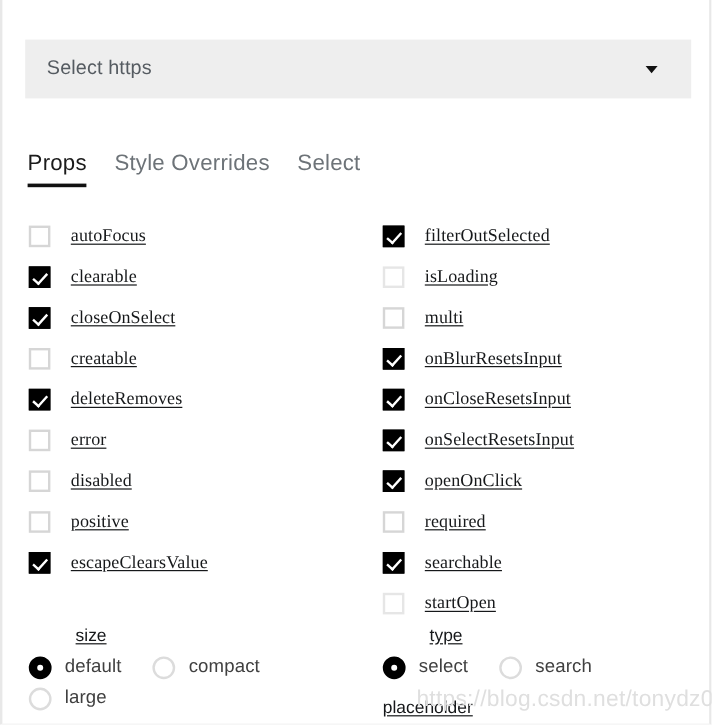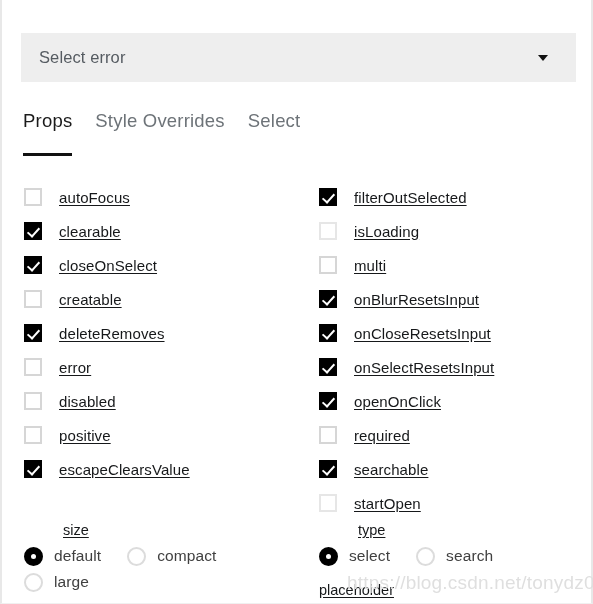--- a/index.html
+++ b/index.html
@@ -59,21 +59,21 @@
     position: absolute;
     left: 21px;
     top: 108px;
     display: flex;
     align-items: flex-end;
     height: 48px;
   }
   .tab {
     font-size: 18.5px;
     color: #6d7378;
-    padding: 0 0 24px 0;
+    padding: 0 0 9px 0;
     margin-right: 23px;
     cursor: pointer;
     position: relative;
     letter-spacing: .2px;
   }
   .tab.active { color: #1b1b1b; }
   .tab.active::after {
     content: "";
     position: absolute;
     left: 0; right: 0;
@@ -86,20 +86,21 @@
   .props-grid {
     position: absolute;
     left: 0;
     top: 180px;
     width: 593px;
     display: flex;
   }
   .props-col {
     width: 296px;
     padding-left: 22px;
+    font-family: Liberation Serif, serif;
   }
   .props-col.right { padding-left: 317px; width: 297px; margin-left: -296px; }
 
   .check-row {
     height: 34px;
     display: flex;
     align-items: center;
     cursor: pointer;
   }
   .cbox {
@@ -215,21 +216,21 @@
     white-space: nowrap;
   }
 </style>
 </head>
 <body>
 
 <div id="app">
 
   <div class="select-wrap">
     <div class="select-control">
-      <span class="select-placeholder">Select error</span>
+      <span class="select-placeholder">Select https</span>
       <span class="select-arrow"></span>
     </div>
   </div>
 
   <div class="tabs">
     <div class="tab active">
       <span>Props</span>
     </div>
     <div class="tab">
       <span>Style Overrides</span>

